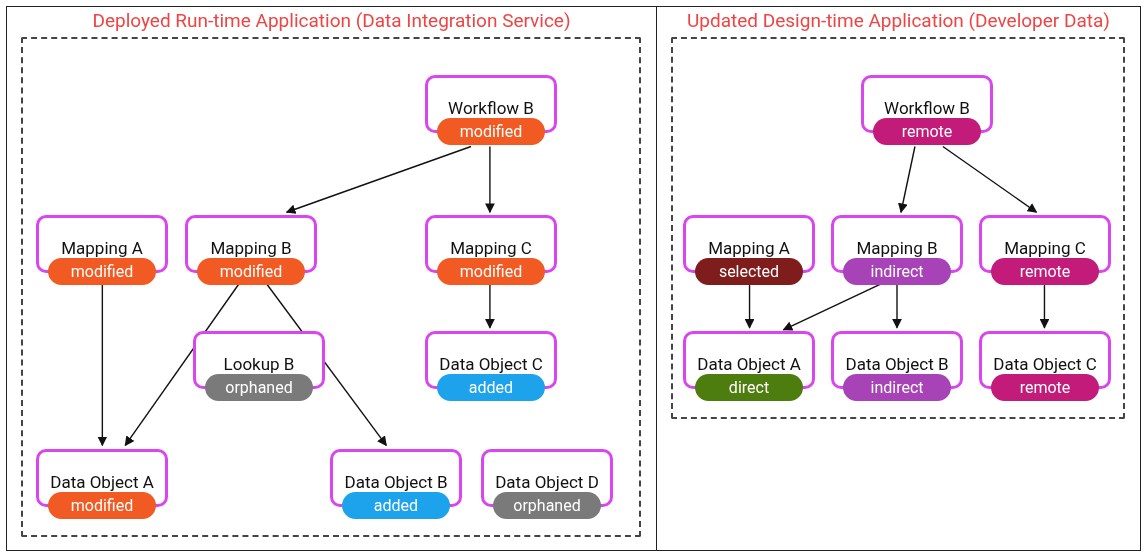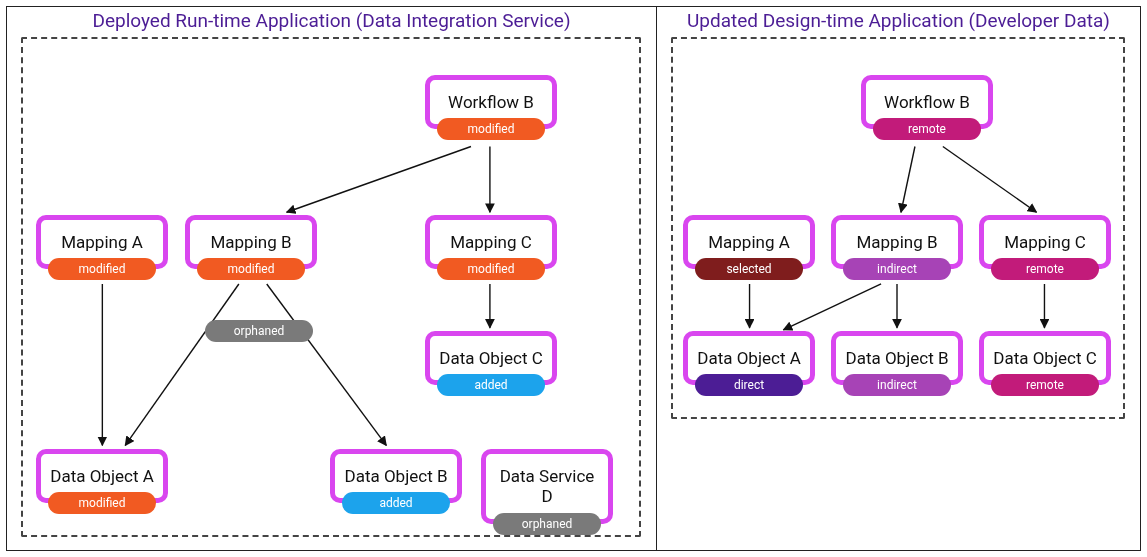--- a/index.html
+++ b/index.html
@@ -30,54 +30,54 @@
   .panel-right {
     width: 483px;
   }
   .panel-title {
     position: absolute;
     top: 0px;
     left: 0;
     right: 0;
     text-align: center;
     font-size: 19px;
-    color: #4c1d95;
+    color: #ef4444;
     background: #fff;
     padding: 2px 0 2px 0;
     z-index: 3;
   }
   .dashed-border {
     position: absolute;
     border: 2px dashed #444;
     border-radius: 2px;
     z-index: 1;
   }
   .node {
     position: absolute;
     width: 132px;
     text-align: center;
     z-index: 4;
     background: transparent;
   }
   .node-box {
-    border: 5px solid #d946ef;
+    border: 3px solid #d946ef;
     border-radius: 10px;
     background: #fff;
-    padding: 12px 6px 12px 6px;
+    padding: 20px 6px 12px 6px;
     font-size: 17px;
     color: #111;
     line-height: 1.2;
   }
   .badge {
     display: inline-block;
     min-width: 108px;
     padding: 4px 14px;
     border-radius: 999px;
     color: #fff;
-    font-size: 12px;
+    font-size: 16px;
     margin-top: -12px;
     position: relative;
     top: -11px;
     z-index: 5;
   }
   .badge-wrap {
     height: 12px;
   }
   svg.arrows {
     position: absolute;
@@ -128,37 +128,38 @@
     <div class="node" style="left:178px; top:208px;">
       <div class="node-box">Mapping B</div>
       <div class="badge-wrap"><span class="badge" style="background: rgb(241, 90, 34);">modified</span></div>
     </div>
     <div class="node" style="left:418px; top:208px;">
       <div class="node-box">Mapping C</div>
       <div class="badge-wrap"><span class="badge" style="background: rgb(241, 90, 34);">modified</span></div>
     </div>
 
     <div class="node" style="left:186px; top:324px;">
+      <div class="node-box">Lookup B</div>
       <div class="badge-wrap"><span class="badge" style="background: rgb(122, 122, 122);">orphaned</span></div>
     </div>
     <div class="node" style="left:418px; top:324px;">
       <div class="node-box">Data Object C</div>
       <div class="badge-wrap"><span class="badge" style="background: rgb(28, 163, 236);">added</span></div>
     </div>
 
     <div class="node" style="left:29px; top:442px;">
       <div class="node-box">Data Object A</div>
       <div class="badge-wrap"><span class="badge" style="background: rgb(241, 90, 34);">modified</span></div>
     </div>
     <div class="node" style="left:323px; top:442px;">
       <div class="node-box">Data Object B</div>
       <div class="badge-wrap"><span class="badge" style="background: rgb(28, 163, 236);">added</span></div>
     </div>
     <div class="node" style="left:474px; top:442px;">
-      <div class="node-box">Data Service D</div>
+      <div class="node-box">Data Object D</div>
       <div class="badge-wrap"><span class="badge" style="background: rgb(122, 122, 122);">orphaned</span></div>
     </div>
   </div>
 
   <div class="panel panel-right">
     <div class="panel-title">Updated Design-time Application (Developer Data)</div>
     <div class="dashed-border" style="left:14px; top:30px; width:454px; height:382px;"></div>
 
     <svg class="arrows" viewBox="0 0 483 545">
       <defs>
@@ -193,21 +194,21 @@
       <div class="node-box">Mapping B</div>
       <div class="badge-wrap"><span class="badge" style="background: rgb(167, 67, 182);">indirect</span></div>
     </div>
     <div class="node" style="left:322px; top:208px;">
       <div class="node-box">Mapping C</div>
       <div class="badge-wrap"><span class="badge" style="background: rgb(194, 27, 122);">remote</span></div>
     </div>
 
     <div class="node" style="left:26px; top:324px;">
       <div class="node-box">Data Object A</div>
-      <div class="badge-wrap"><span class="badge" style="background: #4c1d95;">direct</span></div>
+      <div class="badge-wrap"><span class="badge" style="background: #4d7c0f;">direct</span></div>
     </div>
     <div class="node" style="left:174px; top:324px;">
       <div class="node-box">Data Object B</div>
       <div class="badge-wrap"><span class="badge" style="background: rgb(167, 67, 182);">indirect</span></div>
     </div>
     <div class="node" style="left:322px; top:324px;">
       <div class="node-box">Data Object C</div>
       <div class="badge-wrap"><span class="badge" style="background: rgb(194, 27, 122);">remote</span></div>
     </div>
   </div>

